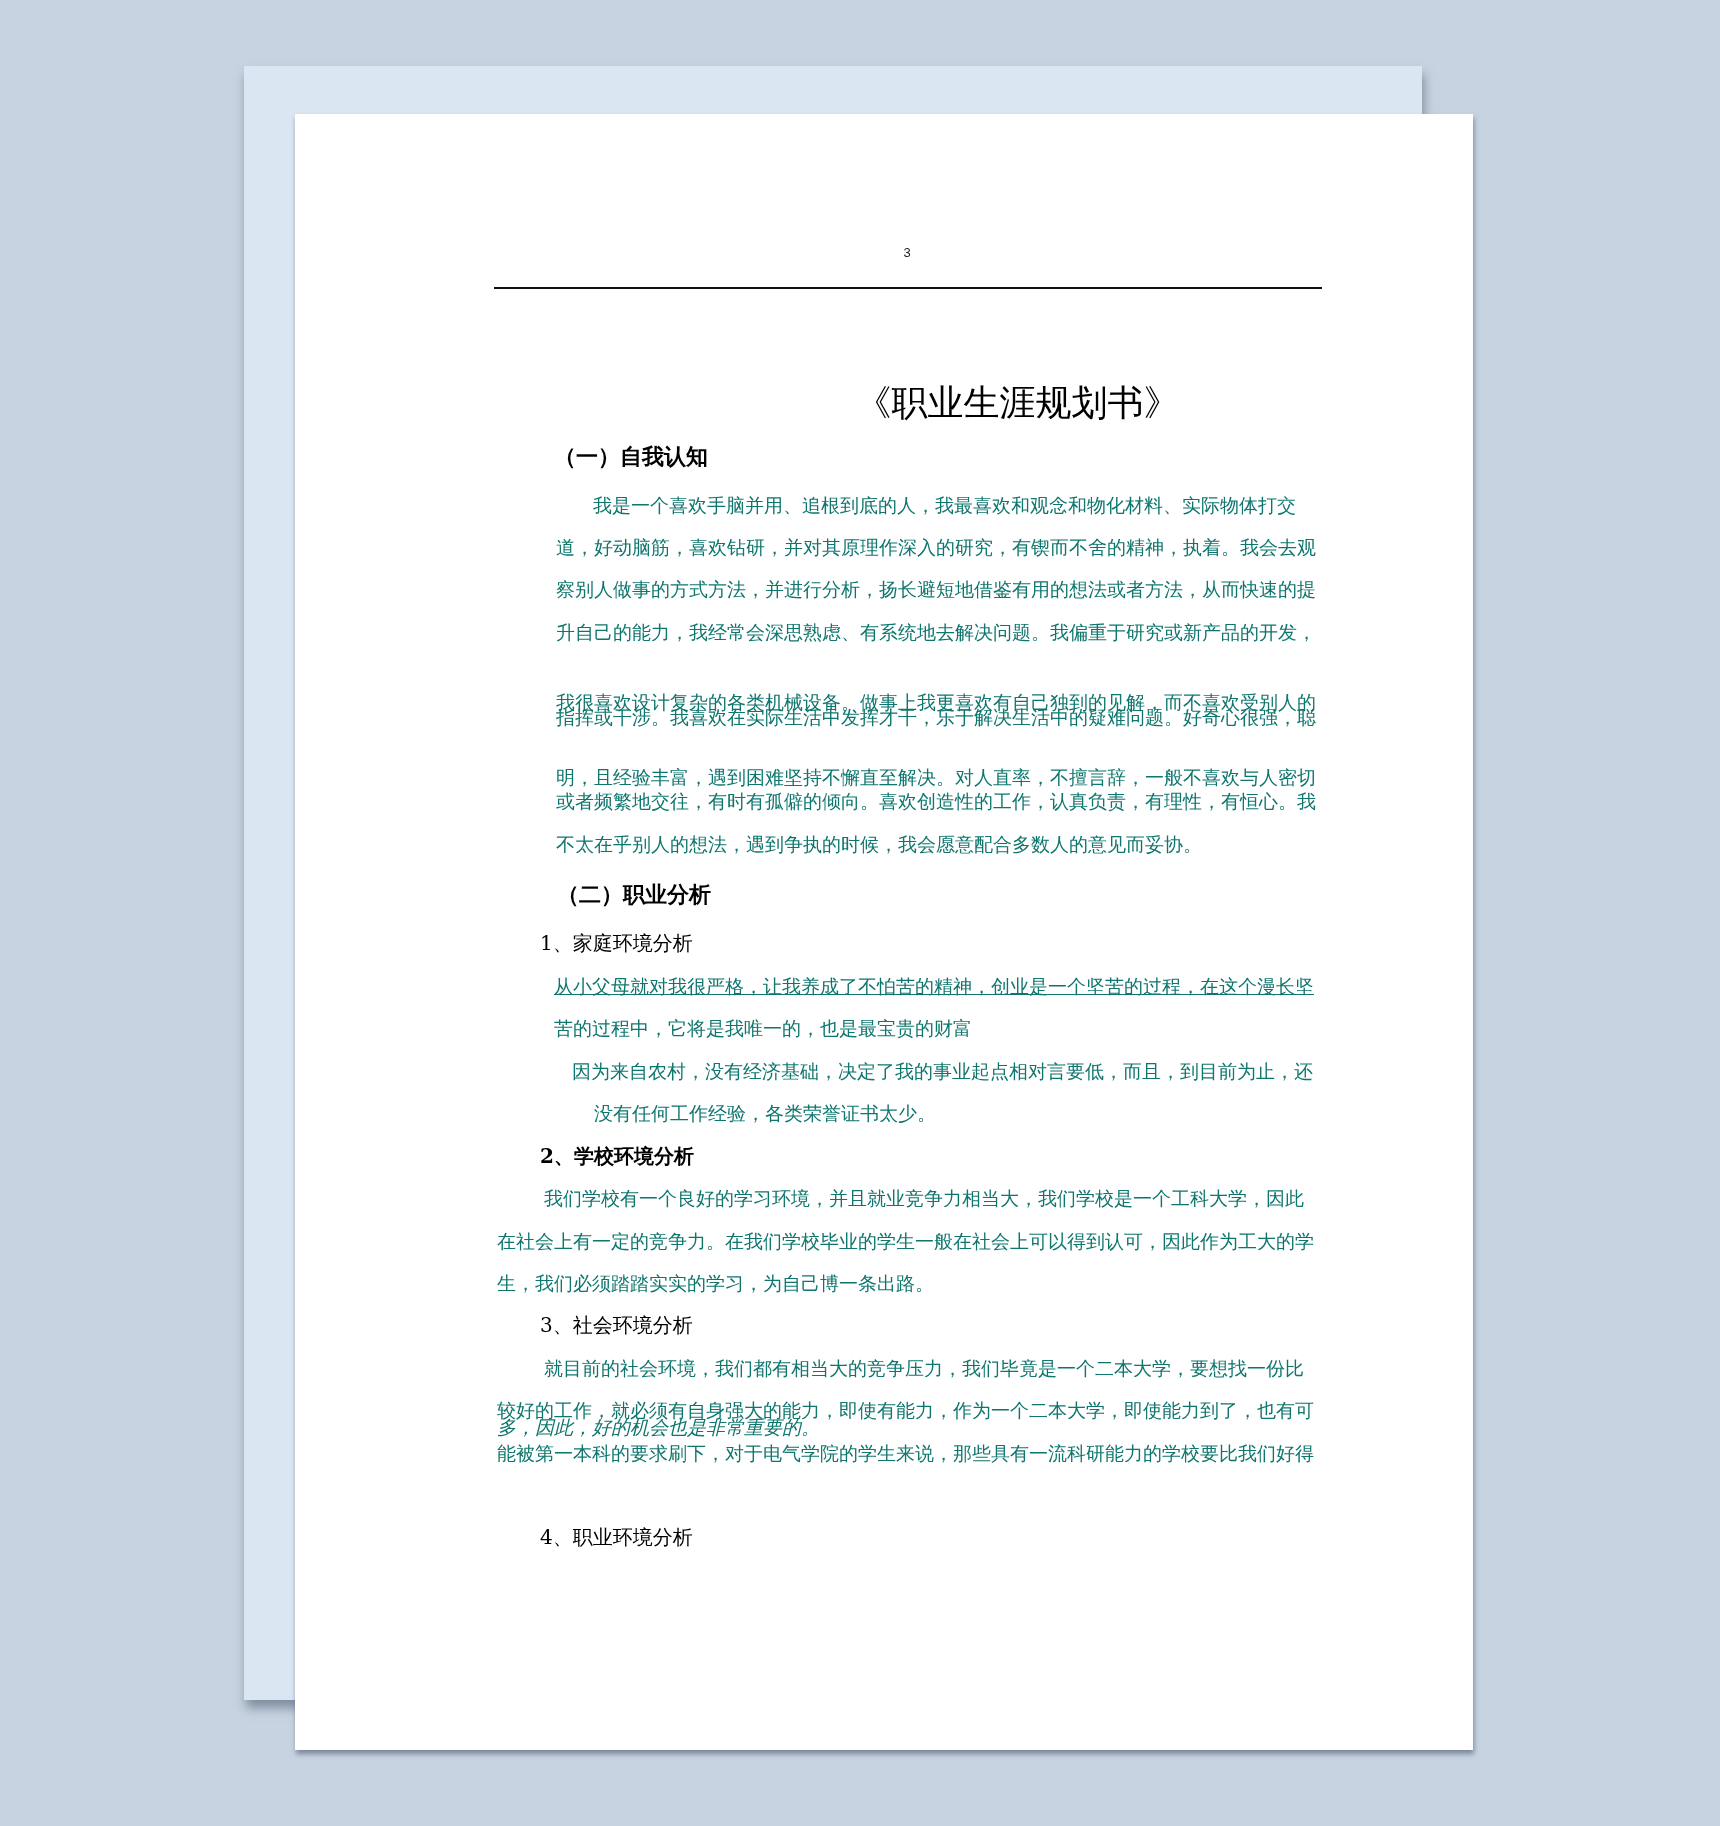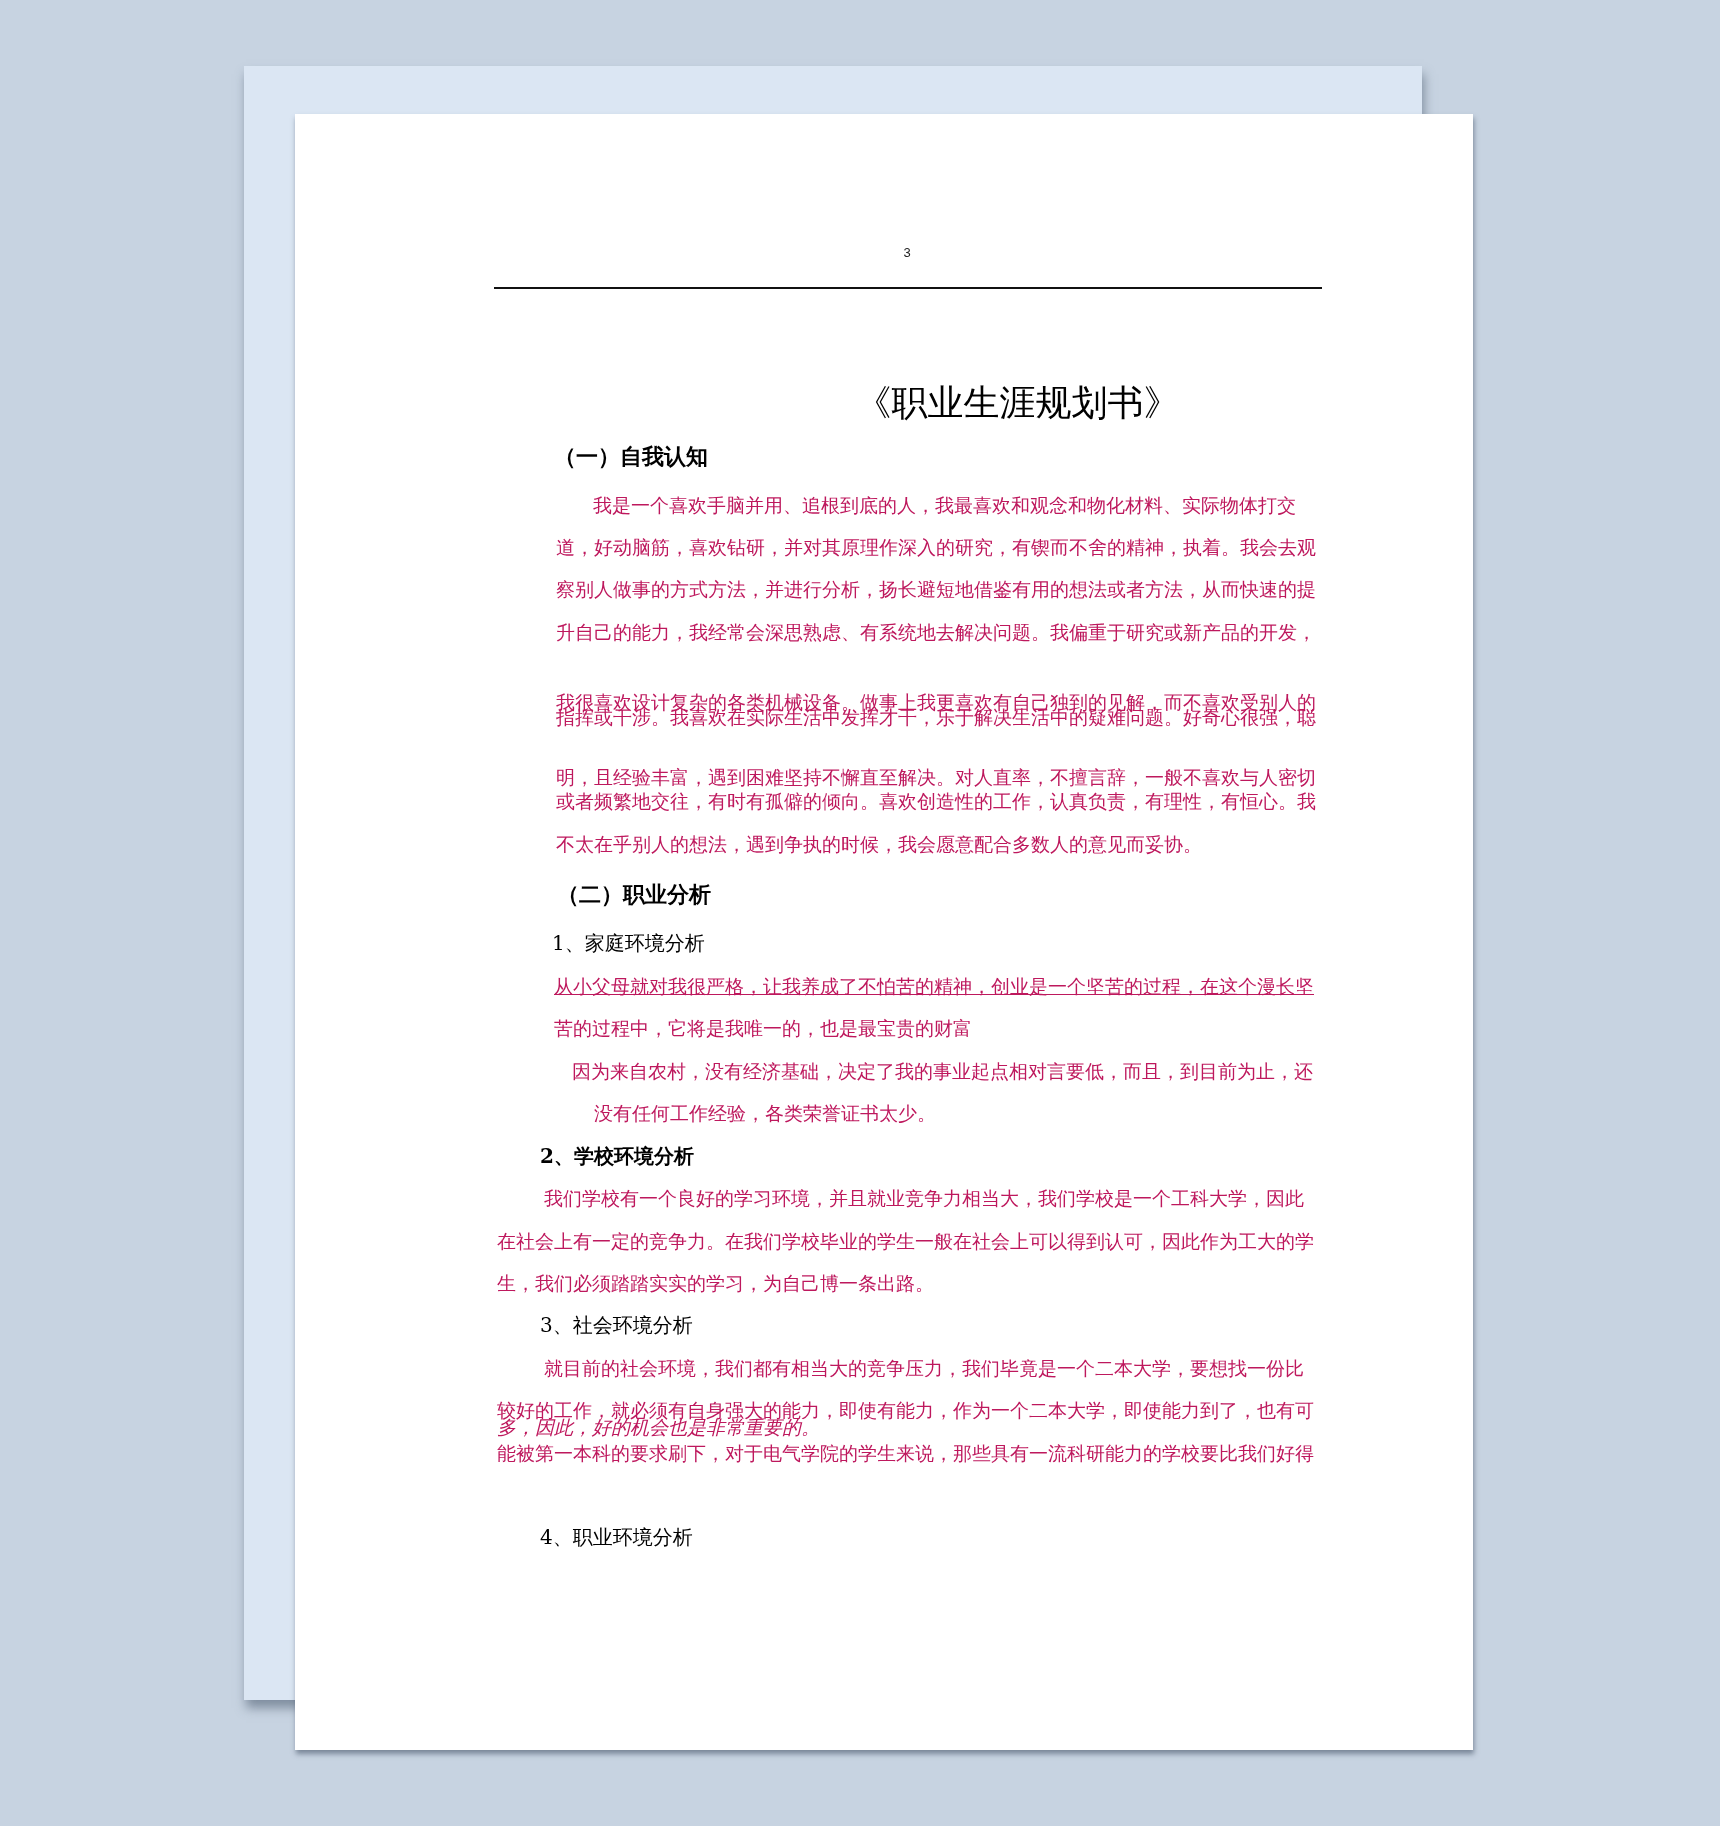--- a/index.html
+++ b/index.html
@@ -39,21 +39,21 @@
     font-size: 36px; line-height: 42px; color: #000;
   }
   .section-heading {
     font-family: "DejaVu Sans", "Liberation Sans", sans-serif;
     font-weight: bold; font-size: 22px; line-height: 28px; color: #000;
   }
   .sub-heading {
     font-size: 20px; line-height: 26px; color: #000;
   }
   .body-line {
-    font-size: 19px; line-height: 26px; color: #be185d; letter-spacing: 0px;
+    font-size: 19px; line-height: 26px; color: #0f766e; letter-spacing: 0px;
   }
 </style>
 </head>
 <body>
 
 <div class="back-page"></div>
 
 <div class="front-page">
   <div class="abs page-number">3</div>
   <div class="header-rule"></div>
@@ -67,21 +67,21 @@
   <div class="abs body-line" style="left:261px; top:462px;">察别人做事的方式方法，并进行分析，扬长避短地借鉴有用的想法或者方法，从而快速的提</div>
   <div class="abs body-line" style="left:261px; top:505px;">升自己的能力，我经常会深思熟虑、有系统地去解决问题。我偏重于研究或新产品的开发，</div>
   <div class="abs body-line" style="left:261px; top:575px;">我很喜欢设计复杂的各类机械设备。做事上我更喜欢有自己独到的见解，而不喜欢受别人的</div>
   <div class="abs body-line" style="left:261px; top:590px;">指挥或干涉。我喜欢在实际生活中发挥才干，乐于解决生活中的疑难问题。好奇心很强，聪</div>
   <div class="abs body-line" style="left:261px; top:632px;margin-top:18px;">明，且经验丰富，遇到困难坚持不懈直至解决。对人直率，不擅言辞，一般不喜欢与人密切</div>
   <div class="abs body-line" style="left:261px; top:674px;">或者频繁地交往，有时有孤僻的倾向。喜欢创造性的工作，认真负责，有理性，有恒心。我</div>
   <div class="abs body-line" style="left:261px; top:717px;">不太在乎别人的想法，遇到争执的时候，我会愿意配合多数人的意见而妥协。</div>
 
   <div class="abs section-heading" style="left:262px; top:767px;">（二）职业分析</div>
 
-  <div class="abs sub-heading" style="left:245px; top:816px;margin-left:12px;">1、家庭环境分析</div>
+  <div class="abs sub-heading" style="left:245px; top:816px;">1、家庭环境分析</div>
   <div class="abs body-line" style="left:259px; top:859px;text-decoration:underline;">从小父母就对我很严格，让我养成了不怕苦的精神，创业是一个坚苦的过程，在这个漫长坚</div>
   <div class="abs body-line" style="left:259px; top:901px;">苦的过程中，它将是我唯一的，也是最宝贵的财富</div>
   <div class="abs body-line" style="left:277px; top:944px;">因为来自农村，没有经济基础，决定了我的事业起点相对言要低，而且，到目前为止，还</div>
   <div class="abs body-line" style="left:259px; top:986px;margin-left:40px;">没有任何工作经验，各类荣誉证书太少。</div>
 
   <div class="abs sub-heading" style="left:245px; top:1029px;font-weight:bold;">2、学校环境分析</div>
   <div class="abs body-line" style="left:249px; top:1071px;">我们学校有一个良好的学习环境，并且就业竞争力相当大，我们学校是一个工科大学，因此</div>
   <div class="abs body-line" style="left:202px; top:1114px;">在社会上有一定的竞争力。在我们学校毕业的学生一般在社会上可以得到认可，因此作为工大的学</div>
   <div class="abs body-line" style="left:202px; top:1156px;">生，我们必须踏踏实实的学习，为自己博一条出路。</div>
 

